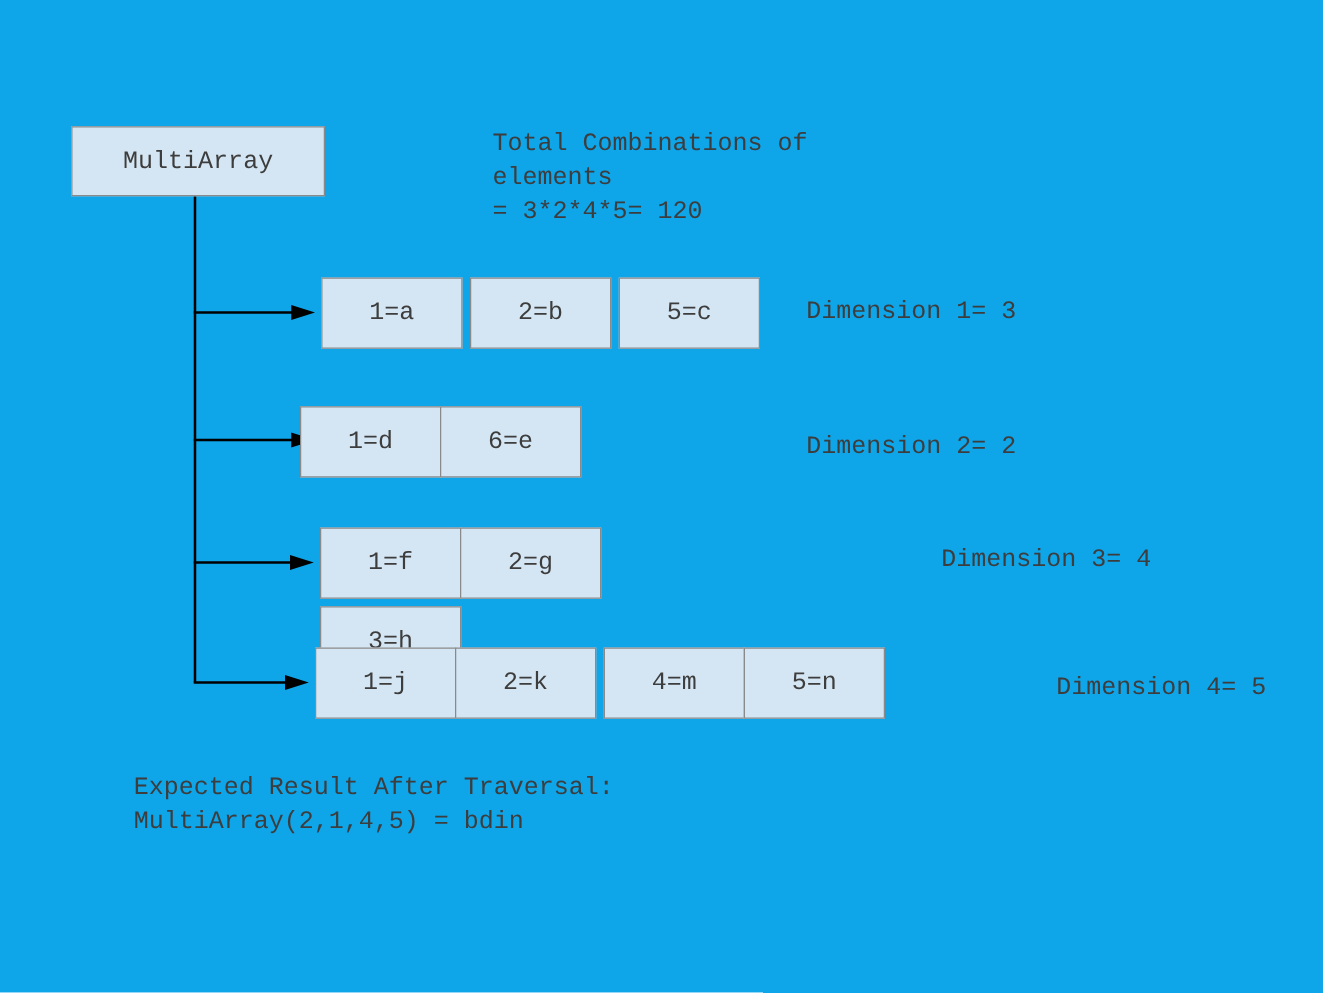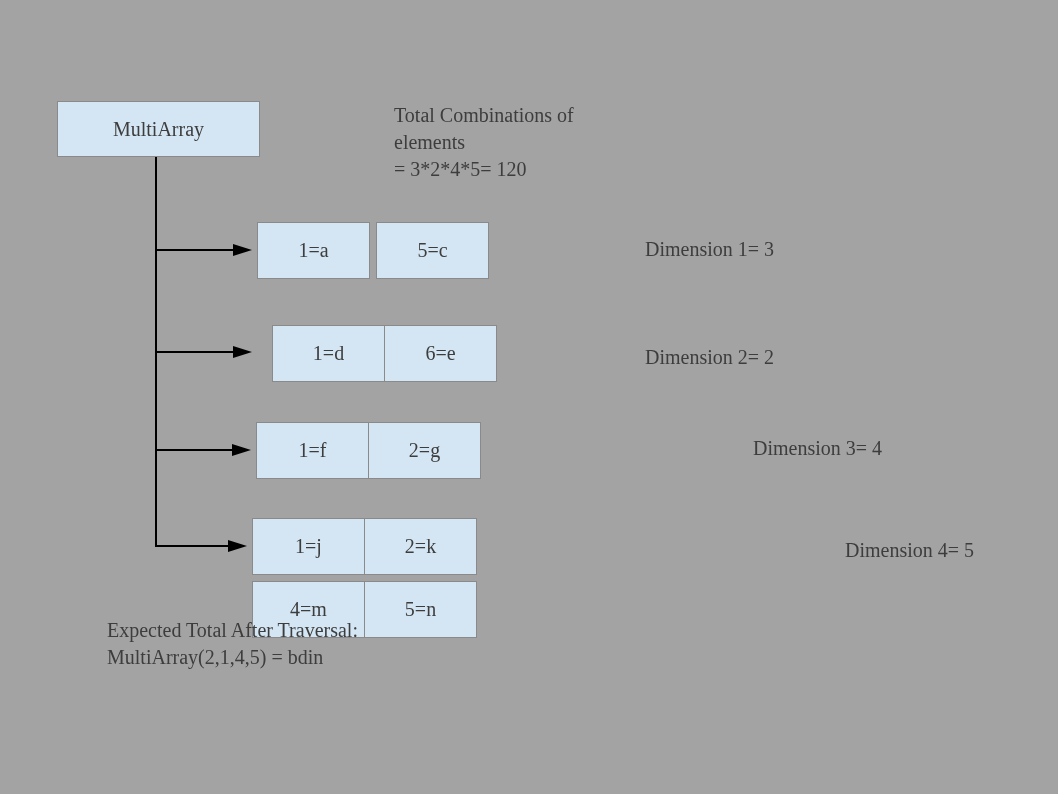--- a/index.html
+++ b/index.html
@@ -1,21 +1,21 @@
 <!DOCTYPE html>
 <html style="--cell-fill: #d4e6f3; --cell-border: #8a8a8a;"><head>
 <meta charset="utf-8">
 <style>
   html, body { margin: 0; padding: 0; background: #ffffff; }
   .canvas {
     position: relative;
     width: 1058px;
     height: 794px;
-    background: #a3a3a3;
-    font-family: Liberation Serif, serif;
+    background: #0ea5e9;
+    font-family: Liberation Mono, monospace;
     color: #3d3d3d;
     overflow: hidden;
   }
   .root-box {
     position: absolute;
     left: 57px; top: 101px;
     width: 203px; height: 56px;
     background: var(--cell-fill, #d4e6f3);
     border: 1px solid var(--cell-border, #8a8a8a);
     display: flex; align-items: center; justify-content: center;
@@ -30,23 +30,23 @@
     color: #3d3d3d;
   }
   .top-note { left: 362px; top: 102px; margin-left: 32px; }
   .bottom-note { left: 107px; top: 617px; }
   .connectors {
     position: absolute; left: 0; top: 0;
     pointer-events: none;
   }
   .dim-row { position: absolute; display: flex; gap: 6px; }
   #row0 { left: 257px; top: 222px; }
-  #row1 { left: 272px; top: 325px; text-align: right; }
+  #row1 { left: 240px; top: 325px; text-align: right; }
   #row2 { left: 256px; top: 422px; flex-direction: column; }
-  #row3 { left: 252px; top: 518px; flex-direction: column; }
+  #row3 { left: 252px; top: 518px; }
   .group { display: flex; }
   .cell {
     width: 113px; height: 57px;
     background: var(--cell-fill, #d4e6f3);
     border: 1px solid var(--cell-border, #8a8a8a);
     display: flex; align-items: center; justify-content: center;
     font-size: 20px;
     box-sizing: border-box;
   }
   .cell + .cell { margin-left: -1px; }
@@ -79,49 +79,53 @@
 
   <div class="note top-note">Total Combinations of
 elements
 = 3*2*4*5= 120</div>
 
   <div class="dim-row" id="row0">
       <div class="group">
         <div class="cell">1=a</div>
       </div>
       <div class="group">
+        <div class="cell">2=b</div>
+      </div>
+      <div class="group">
         <div class="cell">5=c</div>
       </div>
     </div>
   <div class="dim-row" id="row1">
       <div class="group">
         <div class="cell">1=d</div>
         <div class="cell">6=e</div>
       </div>
     </div>
   <div class="dim-row" id="row2">
       <div class="group">
         <div class="cell">1=f</div>
         <div class="cell">2=g</div>
       </div>
       <div class="group">
+        <div class="cell">3=h</div>
       </div>
     </div>
   <div class="dim-row" id="row3">
       <div class="group">
         <div class="cell">1=j</div>
         <div class="cell">2=k</div>
       </div>
       <div class="group">
         <div class="cell">4=m</div>
         <div class="cell">5=n</div>
       </div>
     </div>
 
   <div class="dim-label" id="dimlabel0">Dimension 1= 3</div>
   <div class="dim-label" id="dimlabel1">Dimension 2= 2</div>
   <div class="dim-label" id="dimlabel2">Dimension 3= 4</div>
   <div class="dim-label" id="dimlabel3">Dimension 4= 5</div>
 
-  <div class="note bottom-note">Expected Total After Traversal:
+  <div class="note bottom-note">Expected Result After Traversal:
 MultiArray(2,1,4,5) = bdin</div>
 
 </div>
 
 </body></html>

